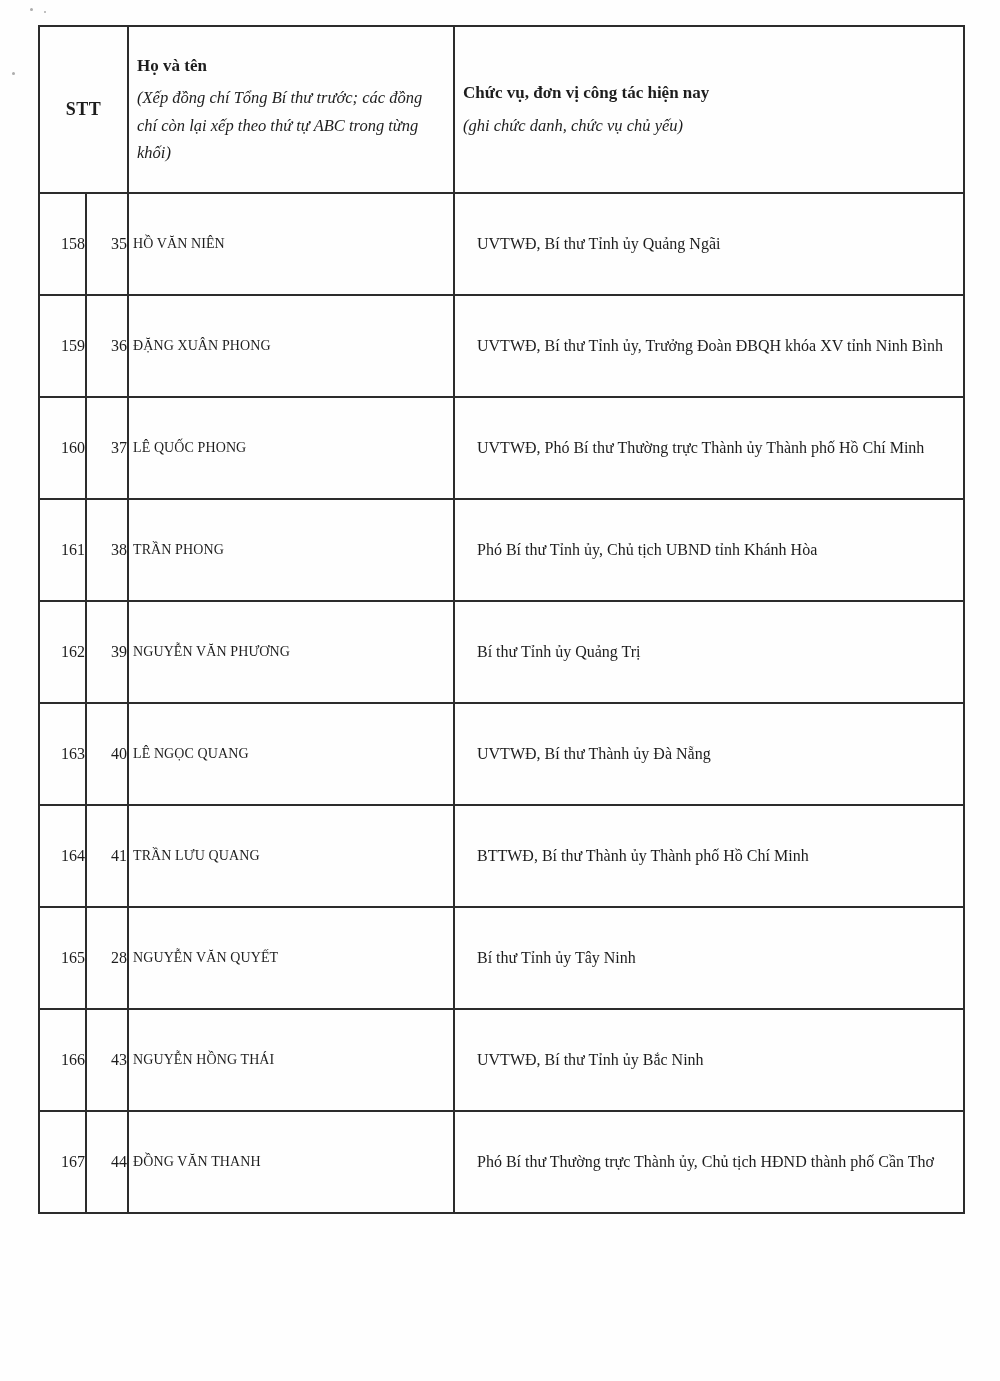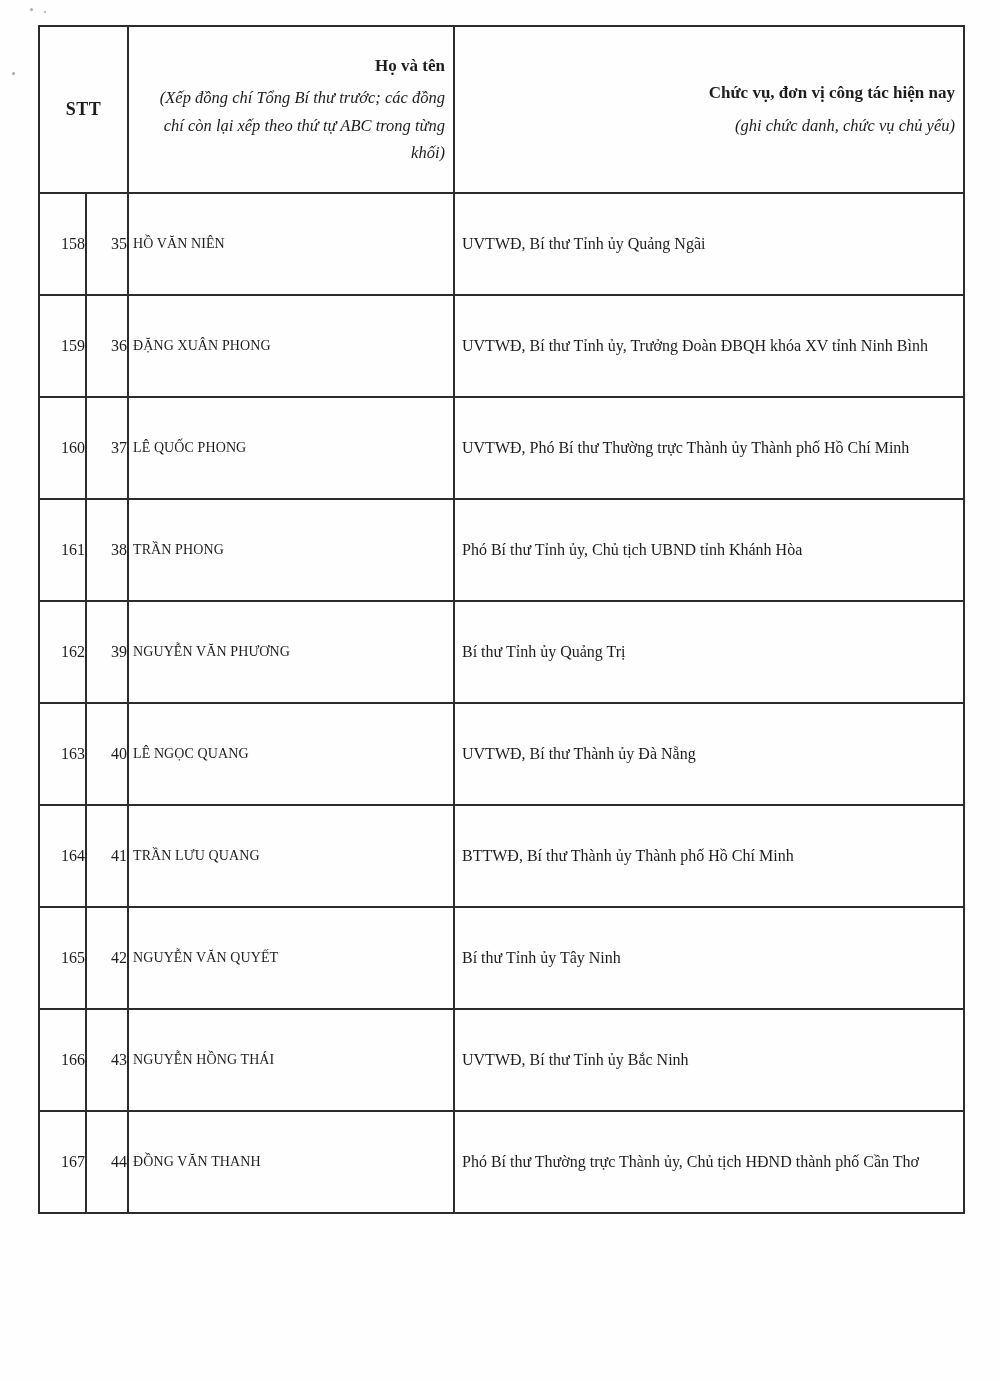--- a/index.html
+++ b/index.html
@@ -29,39 +29,39 @@
   table.roster th, table.roster td {
     border: 2px solid #2c2c2c;
     vertical-align: middle;
     background: #fefefe;
   }
   tr.header-row { height: 167px; }
   th.h-stt {
     font-size: 18px; font-weight: bold; text-align: center;
     letter-spacing: 0.5px;
   }
-  th.h-col { text-align: right; padding: 4px 8px; font-weight: normal; }
+  th.h-col { text-align: left; padding: 4px 8px; font-weight: normal; }
   .h-title {
     font-size: 17px; font-weight: bold; line-height: 1.55;
   }
   .h-sub {
     font-size: 16.5px; font-style: italic; font-weight: normal;
     line-height: 1.65; margin-top: 5px;
   }
   tr.data-row { height: 102px; }
   td.c-stt, td.c-sub {
     text-align: right; font-size: 16px;
   }
   td.c-name {
     font-size: 14px; padding: 4px 4px 4px 4px;
     letter-spacing: 0.1px;
     text-transform: none;
   }
   td.c-pos {
-    font-size: 16px; padding: 4px 10px 4px 7px;
+    font-size: 16px; padding: 4px 10px 4px 22px;
     text-align: justify; line-height: 1.9;
   }
   .page-number {
     position: absolute;
     top: 1420px; left: 0; width: 1000px;
     text-align: center;
     font-size: 16px; color: #2a2a2a;
   }
   .speck {
     position: absolute; background: #6a6a6a; border-radius: 50%;
@@ -147,21 +147,21 @@
 
     <tr class="data-row">
       <td class="c-stt">164</td>
       <td class="c-sub">41</td>
       <td class="c-name">TRẦN LƯU QUANG</td>
       <td class="c-pos">BTTWĐ, Bí thư Thành ủy Thành phố Hồ Chí Minh</td>
     </tr>
 
     <tr class="data-row">
       <td class="c-stt">165</td>
-      <td class="c-sub">42</td>
+      <td class="c-sub">28</td>
       <td class="c-name">NGUYỄN VĂN QUYẾT</td>
       <td class="c-pos">Bí thư Tỉnh ủy Tây Ninh</td>
     </tr>
 
     <tr class="data-row">
       <td class="c-stt">166</td>
       <td class="c-sub">43</td>
       <td class="c-name">NGUYỄN HỒNG THÁI</td>
       <td class="c-pos">UVTWĐ, Bí thư Tỉnh ủy Bắc Ninh</td>
     </tr>

